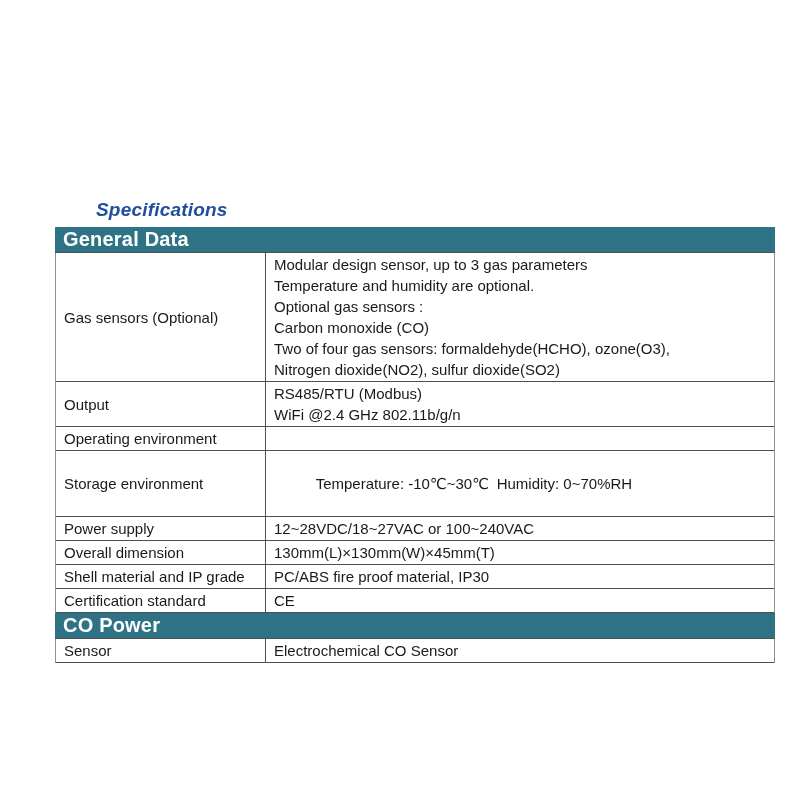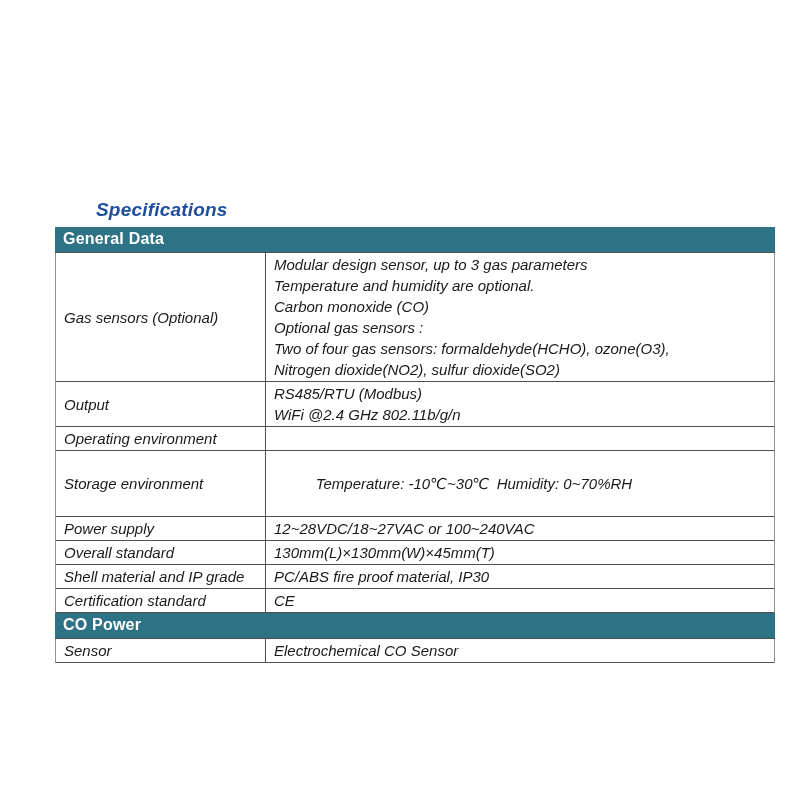--- a/index.html
+++ b/index.html
@@ -39,30 +39,30 @@
     border-left: 1px solid var(--outer-border);
     border-right: 1px solid var(--outer-border);
     background: var(--page-bg);
     font-size: 15px;
   }
 
   .section-header {
     background: var(--section-header-bg);
     color: var(--section-header-text);
     font-weight: bold;
-    font-size: 16px;
+    font-size: 20px;
     letter-spacing: 0.2px;
     padding: 2px 12px 3px 8px;
     line-height: 20px;
     margin: 0 -1px;             
     border-bottom: 1px solid var(--grid-line);
   }
 
   .row { display: flex; border-bottom: 1.5px solid var(--grid-line); }
-  .cell { padding: 1px 8px; line-height: 21px; font-style: italic; }
+  .cell { padding: 1px 8px; line-height: 21px; }
   .cell.label {
     width: 210px;
     flex: 0 0 210px;
     border-right: 1.5px solid var(--grid-line);
     display: flex; align-items: center; text-align: right;
   }
   .cell.value { flex: 1; display: flex; flex-direction: column; justify-content: center; }
   .vline { line-height: 21px; white-space: pre-wrap; }
   .seg-temp { display: inline-block; width: 181px; }
 </style>
@@ -75,22 +75,22 @@
 
   <div class="spec-table">
 
     <div class="section-header">General Data</div>
 
     <div class="row">
       <div class="cell label">Gas sensors (Optional)</div>
       <div class="cell value">
         <div class="vline">Modular design sensor, up to 3 gas parameters</div>
         <div class="vline">Temperature and humidity are optional.</div>
+        <div class="vline">Optional gas sensors :</div>
         <div class="vline">Carbon monoxide (CO)</div>
-        <div class="vline">Optional gas sensors :</div>
         <div class="vline">Two of four gas sensors: formaldehyde(HCHO), ozone(O3),</div>
         <div class="vline">Nitrogen dioxide(NO2), sulfur dioxide(SO2)</div>
       </div>
     </div>
 
     <div class="row">
       <div class="cell label">Output</div>
       <div class="cell value">
         <div class="vline">RS485/RTU (Modbus)</div>
         <div class="vline">WiFi @2.4 GHz 802.11b/g/n</div>
@@ -111,21 +111,21 @@
     </div>
 
     <div class="row">
       <div class="cell label">Power supply</div>
       <div class="cell value">
         <div class="vline">12~28VDC/18~27VAC or 100~240VAC</div>
       </div>
     </div>
 
     <div class="row">
-      <div class="cell label">Overall standard</div>
+      <div class="cell label">Overall dimension</div>
       <div class="cell value">
         <div class="vline">130mm(L)×130mm(W)×45mm(T)</div>
       </div>
     </div>
 
     <div class="row">
       <div class="cell label">Shell material and IP grade</div>
       <div class="cell value">
         <div class="vline">PC/ABS fire proof material, IP30</div>
       </div>

